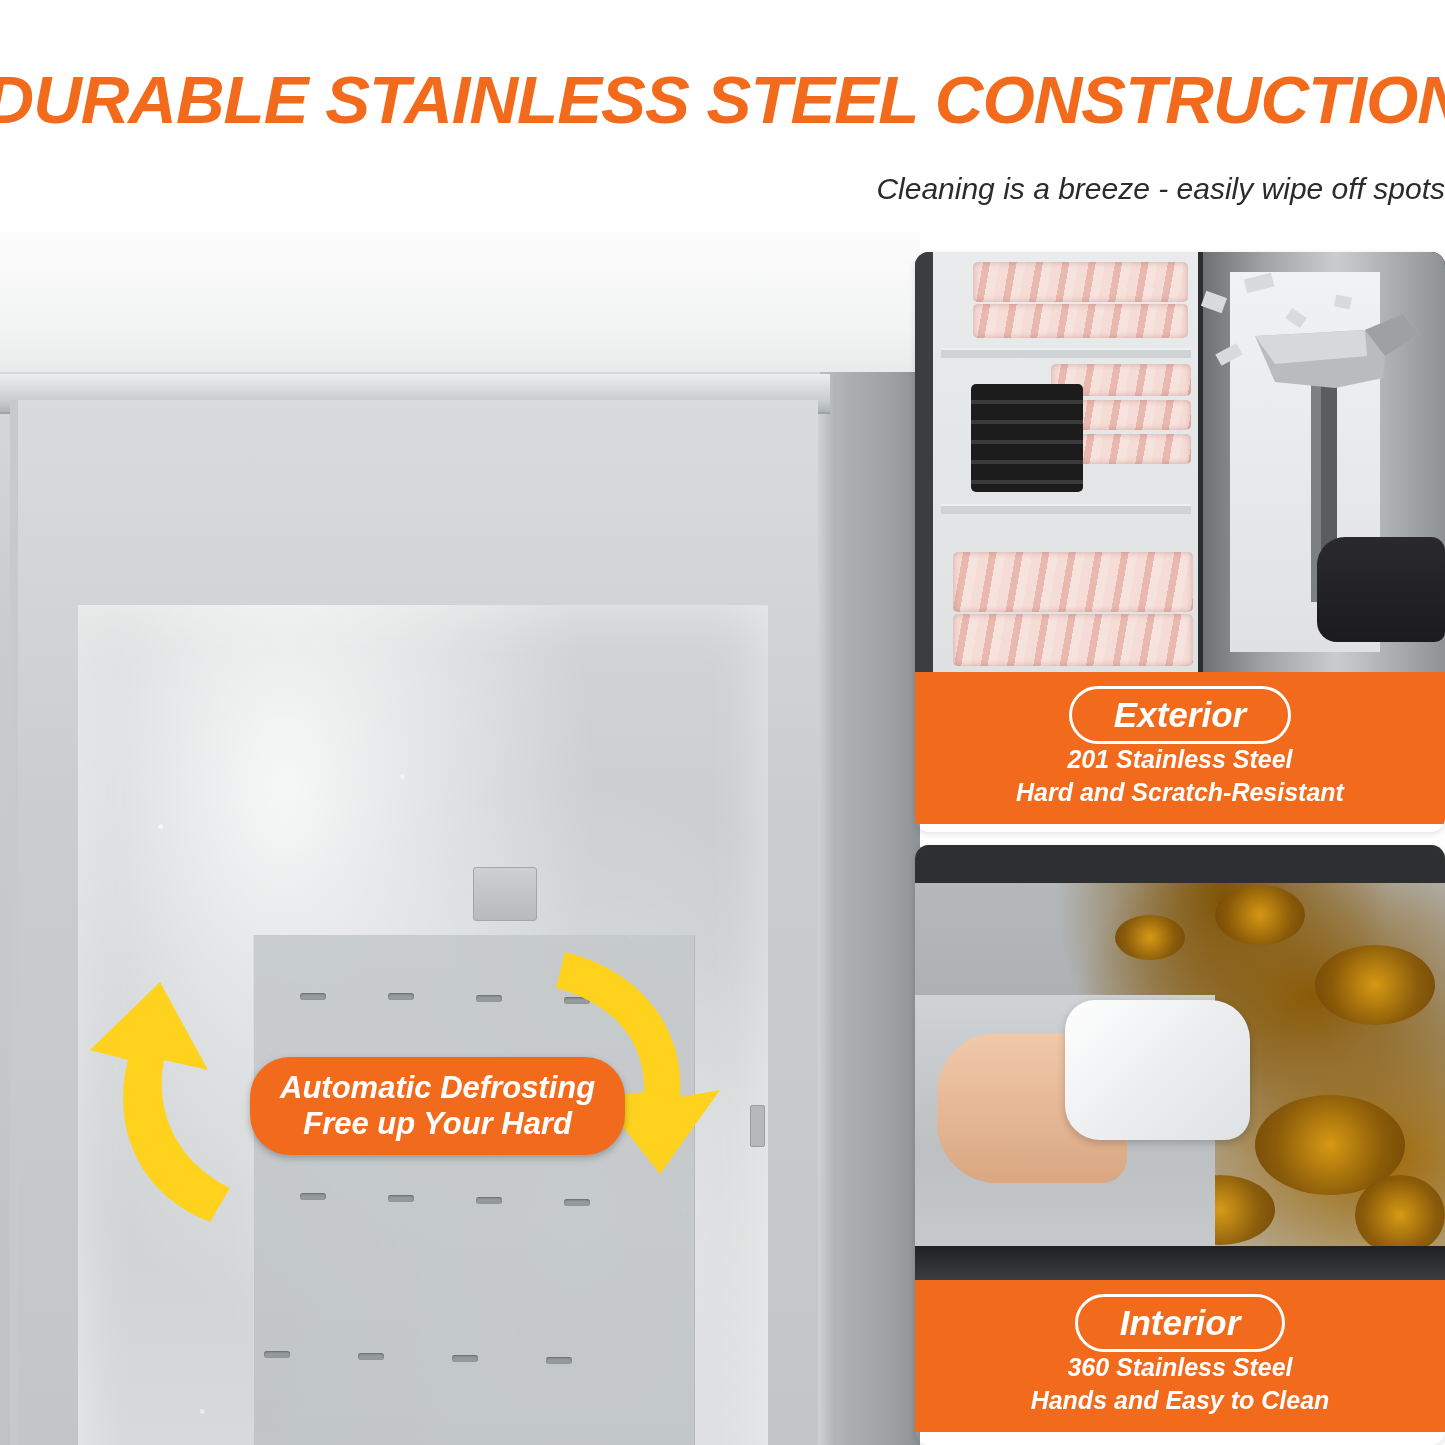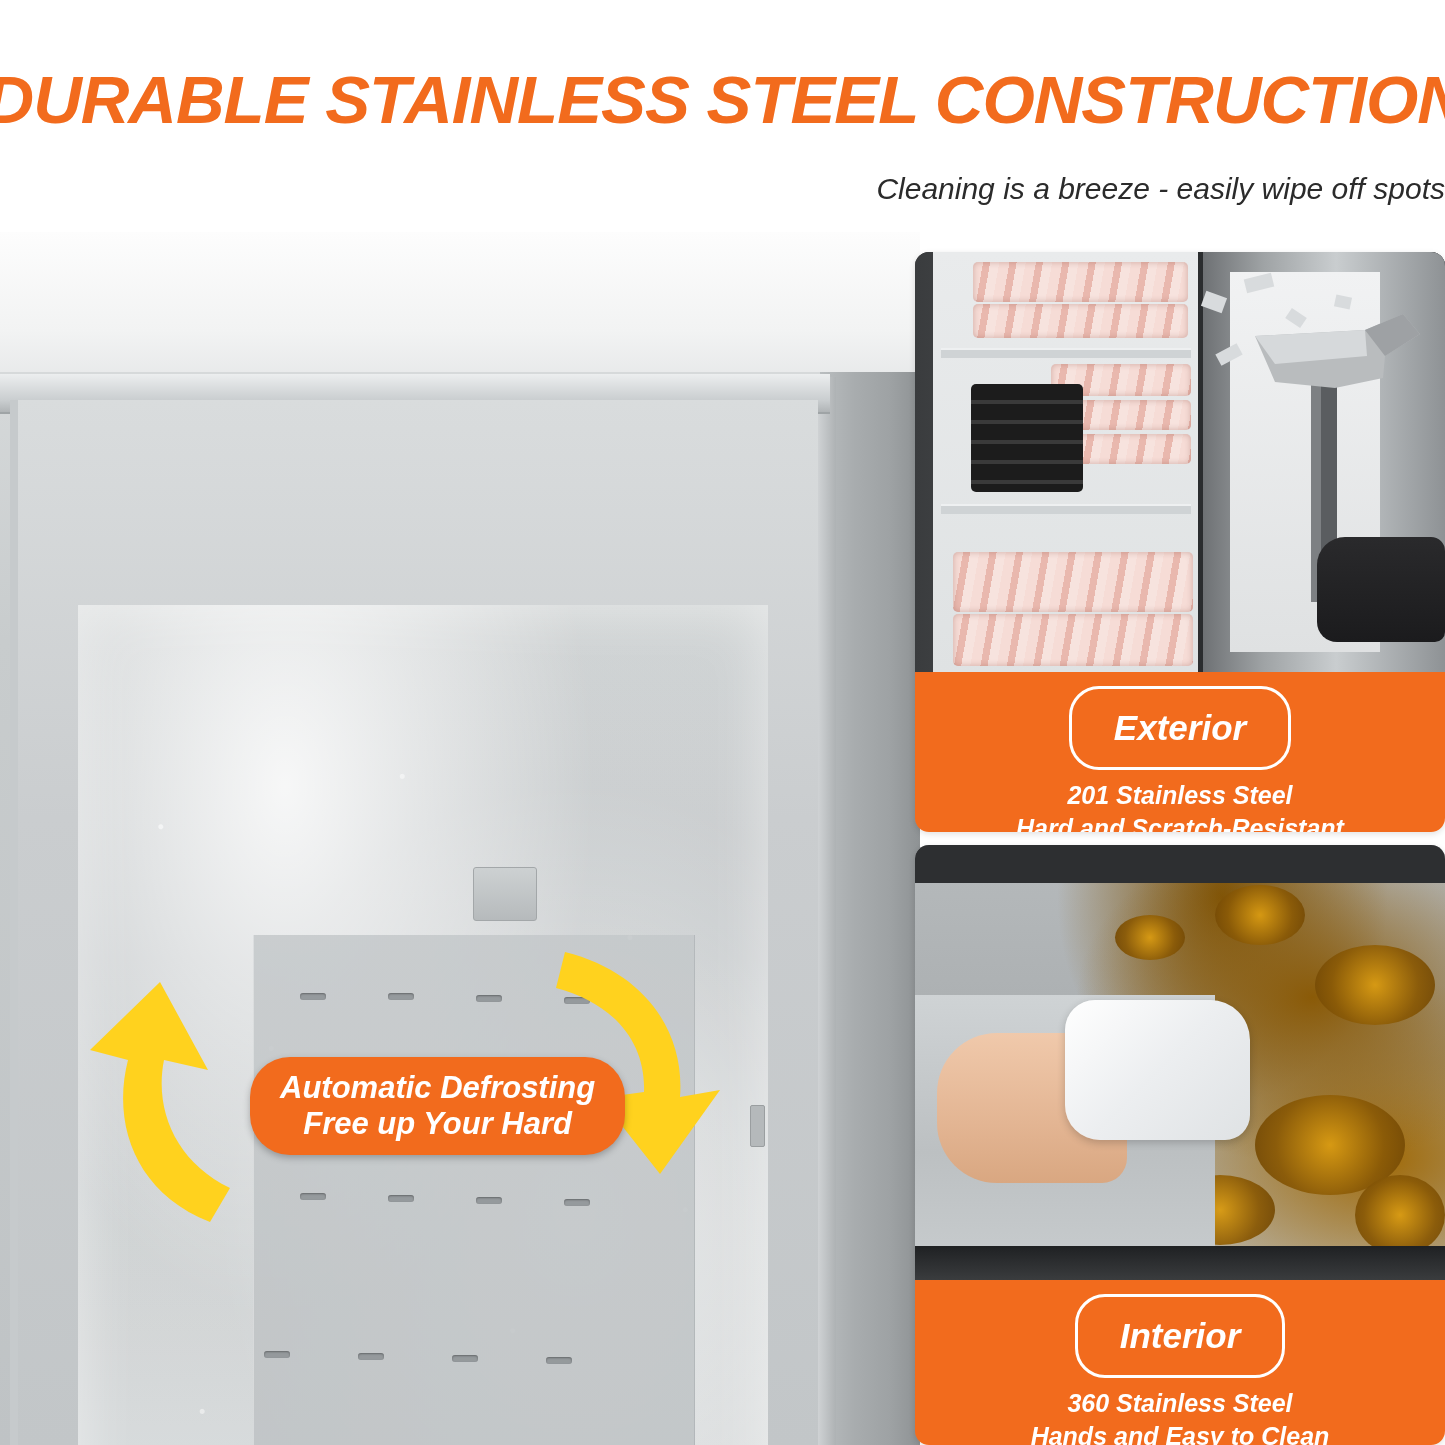--- a/index.html
+++ b/index.html
@@ -132,25 +132,25 @@
 
   .card-label{
     background:#F26B1D;color:#fff;text-align:center;
     padding-top:14px;padding-bottom:16px;
     width:100%;
     box-sizing:border-box;
   }
   .pill{
     display:inline-block;
     border:3px solid #ffffff;border-radius:30px;
-    padding:18px 42px;
+    padding:5px 42px;
     font-size:35px;font-weight:bold;line-height:42px;
   }
   .card-sub{
-    font-size:25px;font-weight:bold;line-height:31px;margin-top:10px;
+    font-size:25px;font-weight:bold;line-height:31px;
   }
 
   
   .ex-bg{position:absolute;inset:0;background:linear-gradient(90deg,#3a3c3e 0%,#45484a 18%,#2b2d2f 30%,#2b2d2f 100%);}
   .ex-fridge{
     position:absolute;left:18px;top:0;width:265px;height:420px;
     background:linear-gradient(180deg,#e9ebec 0%,#dfe2e3 100%);
     overflow:hidden;
   }
   .shelf{position:absolute;left:8px;width:250px;height:8px;background:#cfd3d5;border-top:2px solid #eef0f1;}

